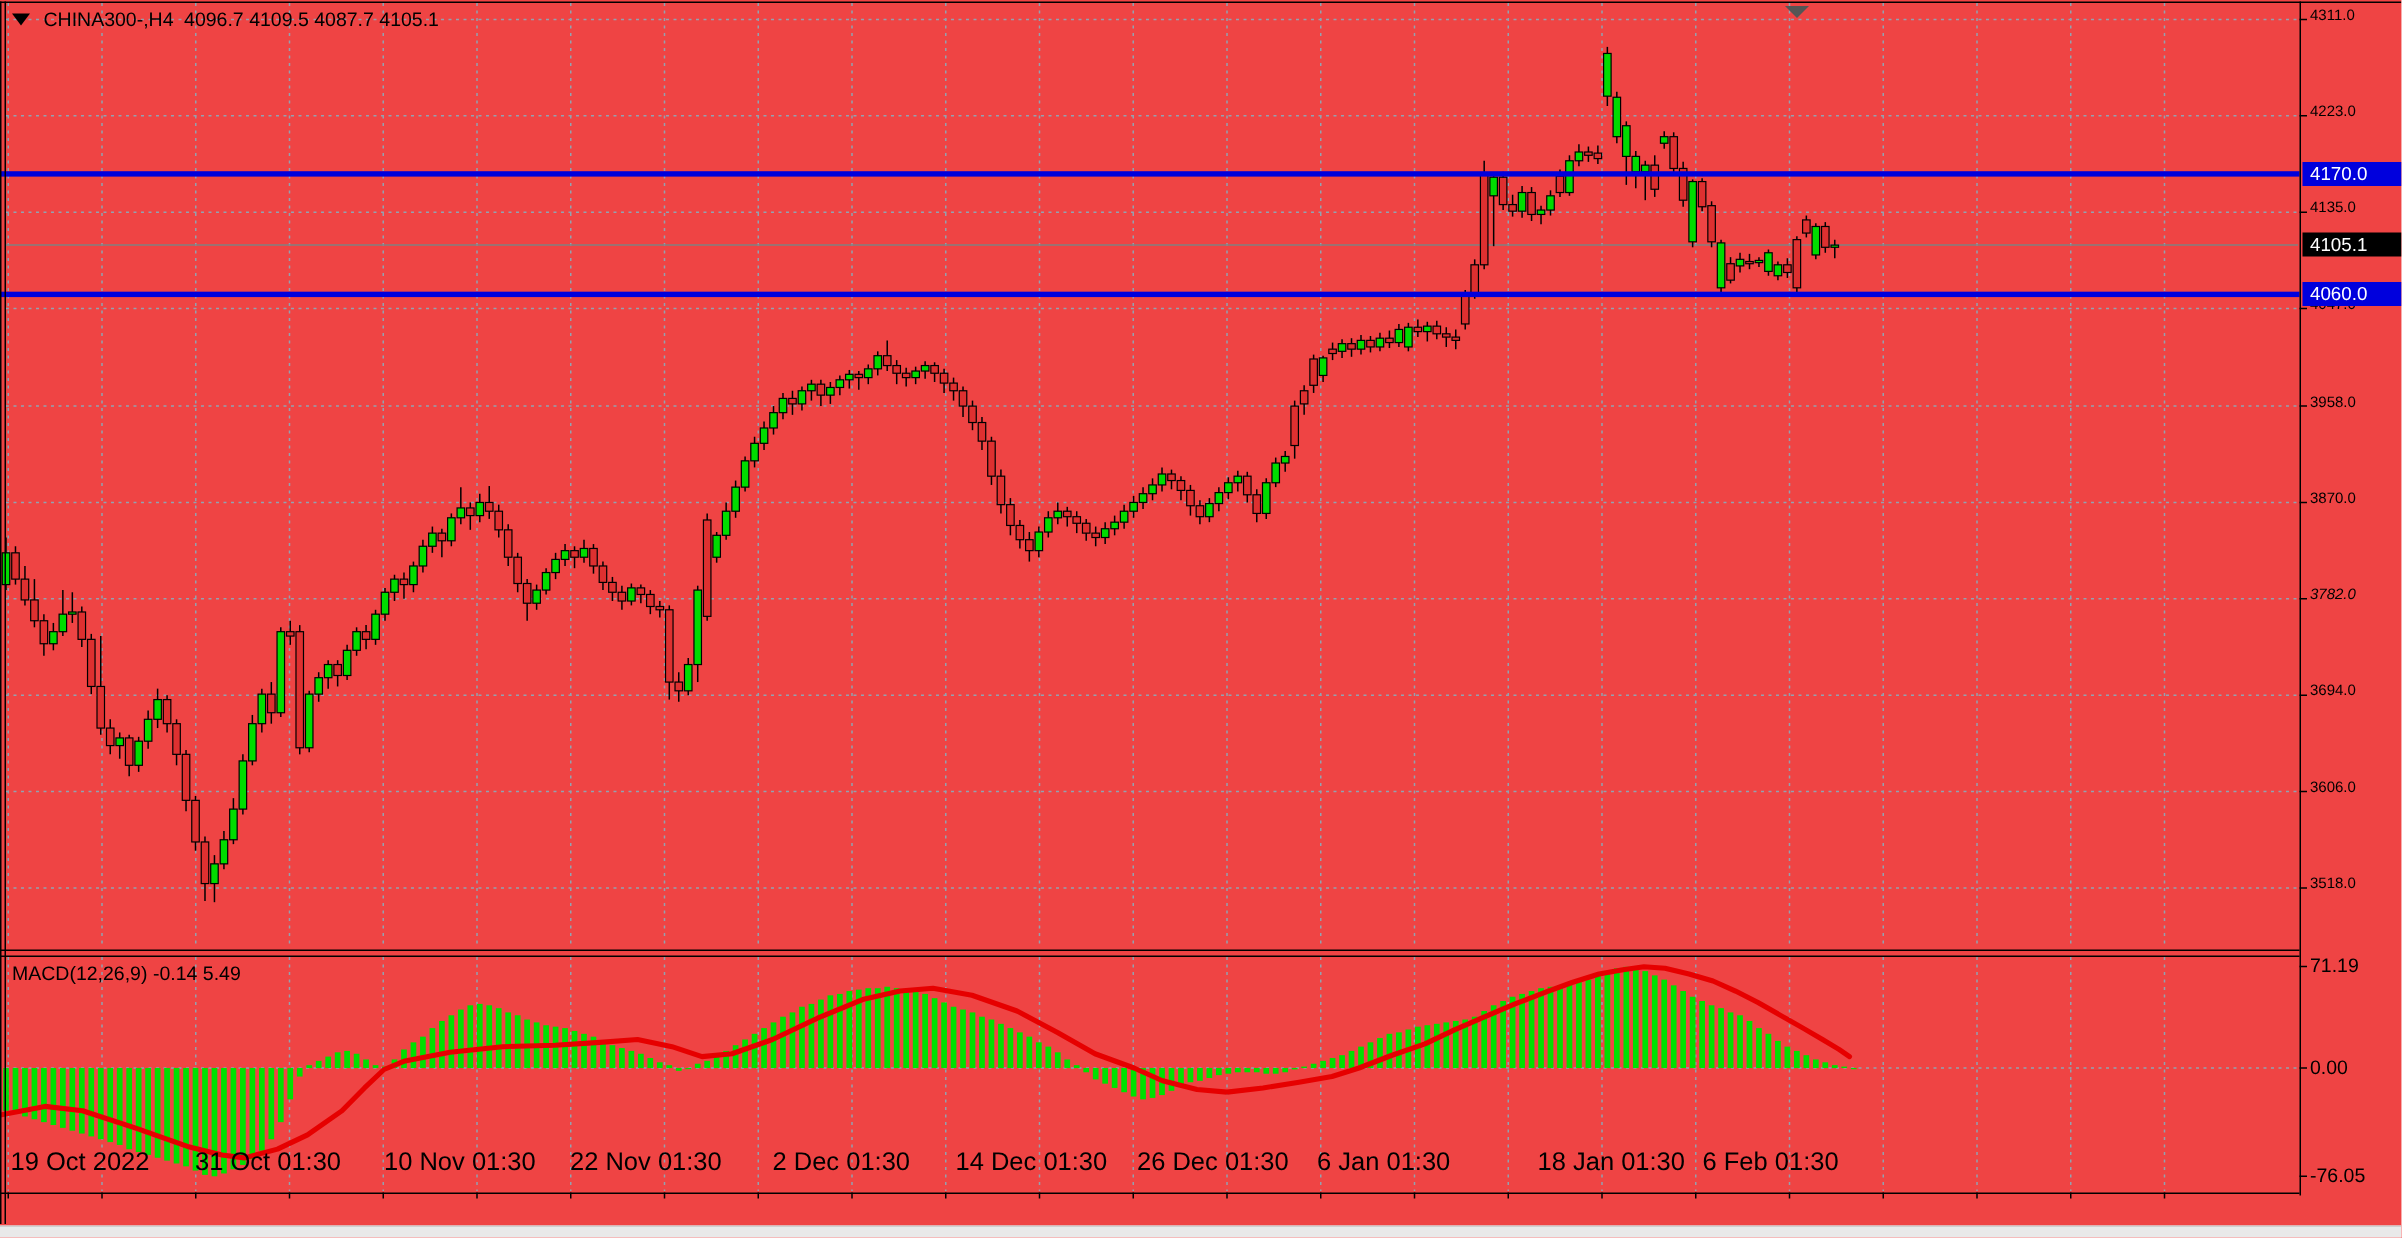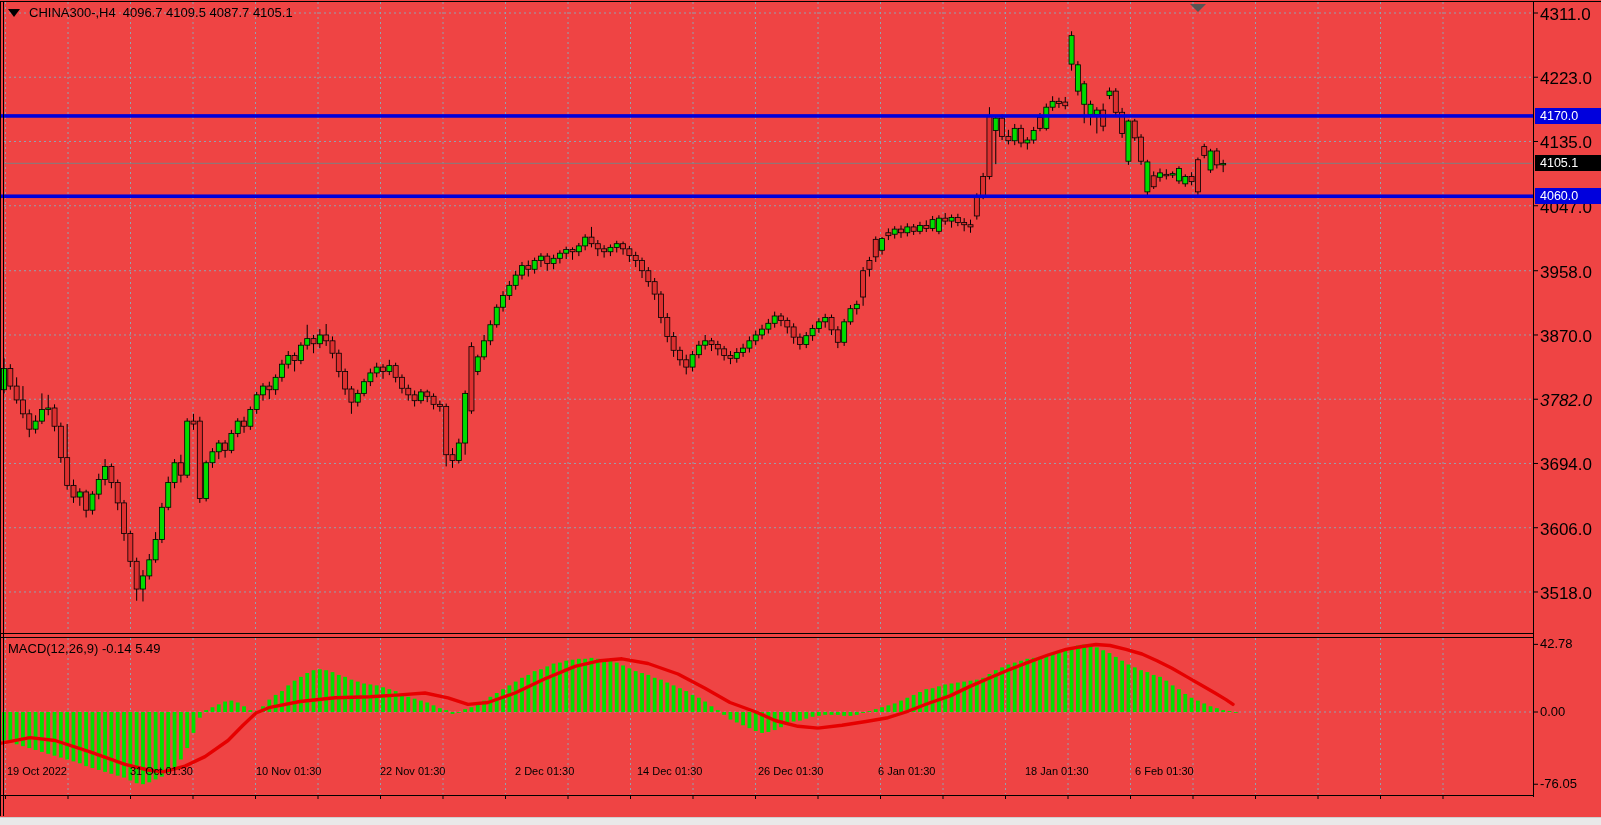--- a/index.html
+++ b/index.html
@@ -4,23 +4,23 @@
 <style>
   html,body{margin:0;padding:0;background:#fff;}
   #screen{position:relative;width:1601px;height:825px;background:#ef4444;overflow:hidden;
           font-family:"Liberation Sans","DejaVu Sans",sans-serif;-webkit-font-smoothing:antialiased;}
   #chart-svg{position:absolute;left:0;top:0;}
   .titlebar{position:absolute;left:8px;top:5px;display:flex;align-items:center;gap:7px;
             font-size:13px;color:#000;white-space:pre;}
   .tri{display:inline-block;width:0;height:0;border-left:6px solid transparent;
        border-right:6px solid transparent;border-top:8px solid #000;margin-right:2px;}
   .macd-label{position:absolute;left:8px;top:641px;font-size:13px;color:#000;white-space:pre;}
-  .axis-label{position:absolute;left:1540px;font-size:17px;color:#000;white-space:nowrap;text-align:right;}
+  .axis-label{position:absolute;left:1540px;font-size:10px;color:#000;white-space:nowrap;text-align:right;}
   .macd-axis-label{position:absolute;left:1540px;font-size:13px;color:#000;}
-  .date-label{position:absolute;top:765px;font-size:11px;color:#000;white-space:nowrap;}
+  .date-label{position:absolute;top:765px;font-size:17px;color:#000;white-space:nowrap;}
   .price-badge{position:absolute;left:1535px;width:82px;height:16px;line-height:16px;
                color:#fff;font-size:12.5px;padding-left:5px;box-sizing:border-box;}
   .bottom-strip{position:absolute;left:0;top:817px;width:1601px;height:8px;
                 background:#e9e9e9;border-top:1px solid #cfcfcf;}
 </style>
 </head>
 <body>
 
 <div id="screen">
   <svg id="chart-svg" width="1601" height="825">
@@ -733,21 +733,21 @@
       <div class="axis-label" style="top: 197.746px;">4047.0</div>
       <div class="axis-label" style="top: 262.725px;">3958.0</div>
       <div class="axis-label" style="top: 326.974px;">3870.0</div>
       <div class="axis-label" style="top: 391.223px; font-style: italic;">3782.0</div>
       <div class="axis-label" style="top: 455.472px;">3694.0</div>
       <div class="axis-label" style="top: 519.721px;">3606.0</div>
       <div class="axis-label" style="top: 583.969px;">3518.0</div>
       <div class="price-badge" style="top: 107.944px; background: rgb(0, 0, 221);">4170.0</div>
       <div class="price-badge" style="top: 188.255px; background: rgb(0, 0, 221);">4060.0</div>
       <div class="price-badge" style="top: 155.328px; background: rgb(0, 0, 0);">4105.1</div>
-      <div class="macd-axis-label" style="top: 636.37px;">42.78</div>
+      <div class="macd-axis-label" style="top: 636.37px;">71.19</div>
       <div class="macd-axis-label" style="top: 704px;">0.00</div>
       <div class="macd-axis-label" style="top: 776.247px;">-76.05</div>
       <div class="date-label" style="left: 7px;">19 Oct 2022</div>
       <div class="date-label" style="left: 130px;">31 Oct 01:30</div>
       <div class="date-label" style="left: 256px; text-align: center;">10 Nov 01:30</div>
       <div class="date-label" style="left: 380px;">22 Nov 01:30</div>
       <div class="date-label" style="left: 515px;">2 Dec 01:30</div>
       <div class="date-label" style="left: 637px;">14 Dec 01:30</div>
       <div class="date-label" style="left: 758px;">26 Dec 01:30</div>
       <div class="date-label" style="left: 878px;">6 Jan 01:30</div>

